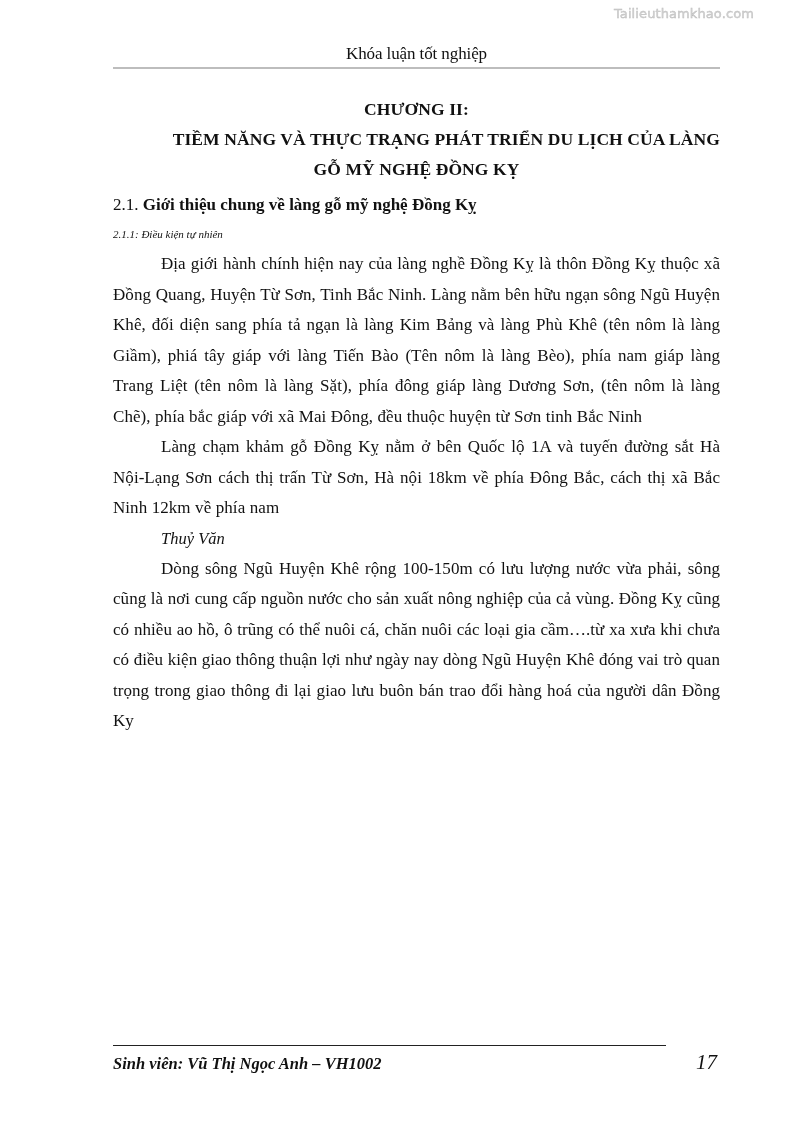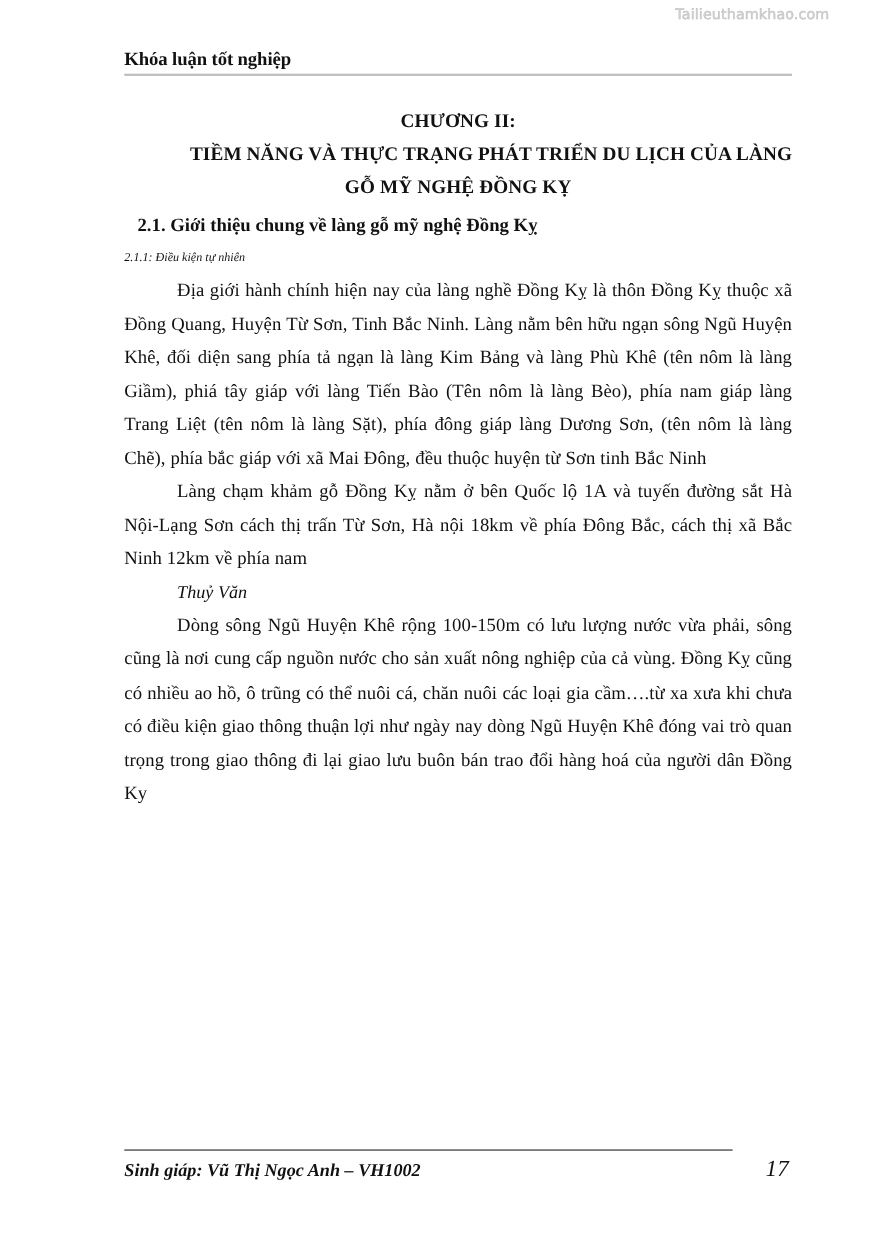--- a/index.html
+++ b/index.html
@@ -41,24 +41,25 @@
 
   
   .running-header {
     position: absolute;
     top: 45px;
     left: 113px;
     width: 607px;
   }
   .running-header-title {
     font-size: 17px;
-    font-weight: bold;
+    font-weight: normal;
     line-height: 1.1;
     letter-spacing: -0.1px;
     white-space: nowrap;
+    text-align: center;
   }
   .header-rule {
     margin-top: 3px;
     width: 607px;
     height: 2px;
     background: #bdbdbd;
   }
 
   
   .content {
@@ -77,21 +78,21 @@
   }
   .chapter-title .line-1 { display: block; margin-top: 18px; }
   .chapter-title .line-2 { display: block; text-align: right; }
   .chapter-title .line-3 { display: block; }
 
   .section-heading {
     margin-top: 7px;
     font-size: 17px;
     line-height: 28px;
   }
-  .section-heading .num { font-weight: bold; margin-left: 12px; }
+  .section-heading .num { font-weight: normal; }
   .section-heading .txt { font-weight: bold; }
 
   .subsection-heading {
     font-style: italic;
     font-size: 11px;
     line-height: 30px;
   }
 
   .sub-sub-heading {
     font-style: italic;
@@ -176,18 +177,18 @@
     <div class="sub-sub-heading">Thuỷ Văn</div>
 
     <p class="body-text">Dòng sông Ngũ Huyện Khê rộng 100-150m có lưu lượng nước vừa phải, sông cũng là nơi cung cấp nguồn nước cho sản xuất nông nghiệp của cả vùng. Đồng Kỵ cũng có nhiều ao hồ, ô trũng có thể nuôi cá, chăn nuôi các loại gia cầm….từ xa xưa khi chưa có điều kiện giao thông thuận lợi như ngày nay dòng Ngũ Huyện Khê đóng vai trò quan trọng trong giao thông đi lại giao lưu buôn bán trao đổi hàng hoá của người dân Đồng Ky</p>
 
 
   </div>
 
   <div class="footer">
     <div class="footer-rule"></div>
     <div class="footer-row">
-      <div class="footer-student">Sinh giáp: Vũ Thị Ngọc Anh – VH1002</div>
+      <div class="footer-student">Sinh viên: Vũ Thị Ngọc Anh – VH1002</div>
       <div class="footer-page">17</div>
     </div>
   </div>
 
 </div>
 
 </body></html>

